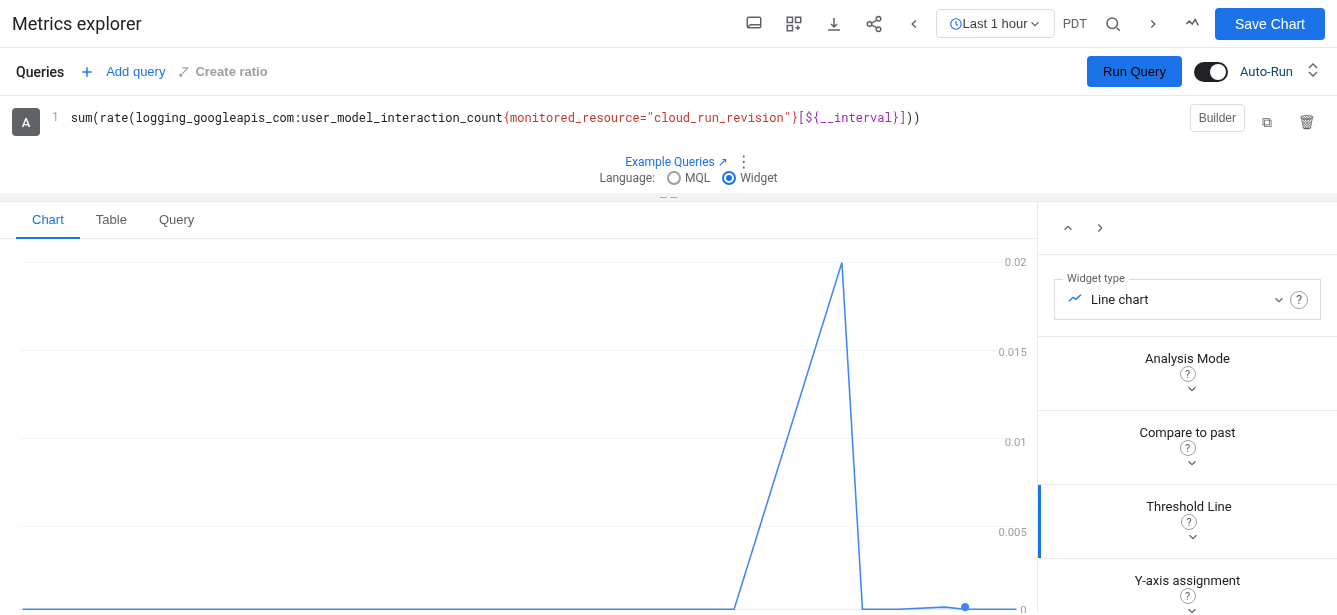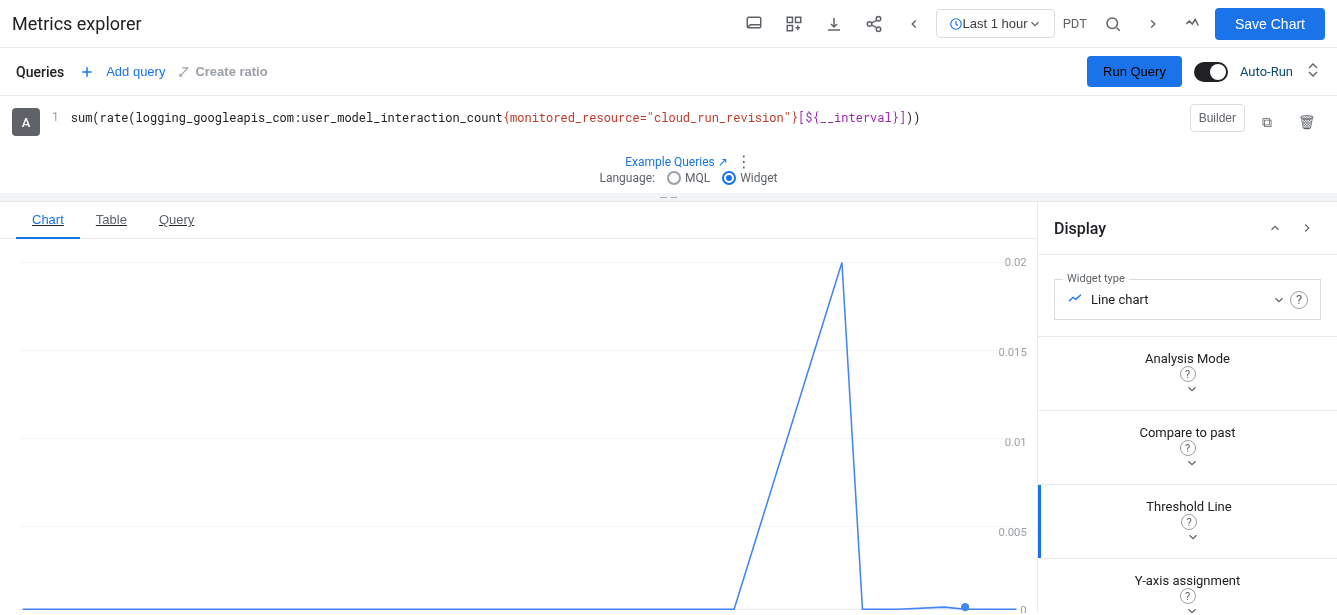--- a/index.html
+++ b/index.html
@@ -100,21 +100,21 @@
     .drag-dots { color: #9aa0a6; font-size: 10px; }
 
     
     .main-content { display: flex; height: calc(615px - 48px - 48px - 100px - 8px); }
 
     
     .chart-area {
       flex: 1; display: flex; flex-direction: column; overflow: hidden;
     }
     .chart-tabs {
-      display: flex; border-bottom: 1px solid #e8eaed; padding: 0 16px; text-decoration: underline;
+      display: flex; border-bottom: 1px solid #e8eaed; padding: 0 16px;
     }
     .chart-tab {
       padding: 10px 16px; font-size: 13px; cursor: pointer; color: #5f6368;
       border: none; background: transparent; border-bottom: 2px solid transparent;
       margin-bottom: -1px;
     }
     .chart-tab.active {
       color: #1a73e8; border-bottom-color: #1a73e8; font-weight: 500;
     }
     .chart-container {
@@ -330,21 +330,20 @@
 
         <polyline class="chart-line" points="22,350 80,350 160,350 240,350 320,350 400,350 480,350 555,350 635,350 715,350 820,15 840,350 875,350 920,348 940,350 990,350"></polyline>
 
         <circle cx="940" cy="348" r="4" fill="#4285f4"></circle>
       </svg>
     </div>
   </div>
 
   <div class="display-panel">
     <div class="display-header">
-      <span class="display-title">Display</span>
       <div class="display-actions">
         <button class="icon-btn" style="width:28px;height:28px;">
           <svg width="14" height="14" viewBox="0 0 24 24" fill="none" stroke="#5f6368" stroke-width="2">
               <path d="M18 15l-6-6-6 6"></path>
             </svg>
         </button>
         <button class="icon-btn" style="width:28px;height:28px;">
           <svg width="14" height="14" viewBox="0 0 24 24" fill="none" stroke="#5f6368" stroke-width="2">
               <path d="M9 18l6-6-6-6"></path>
             </svg>

